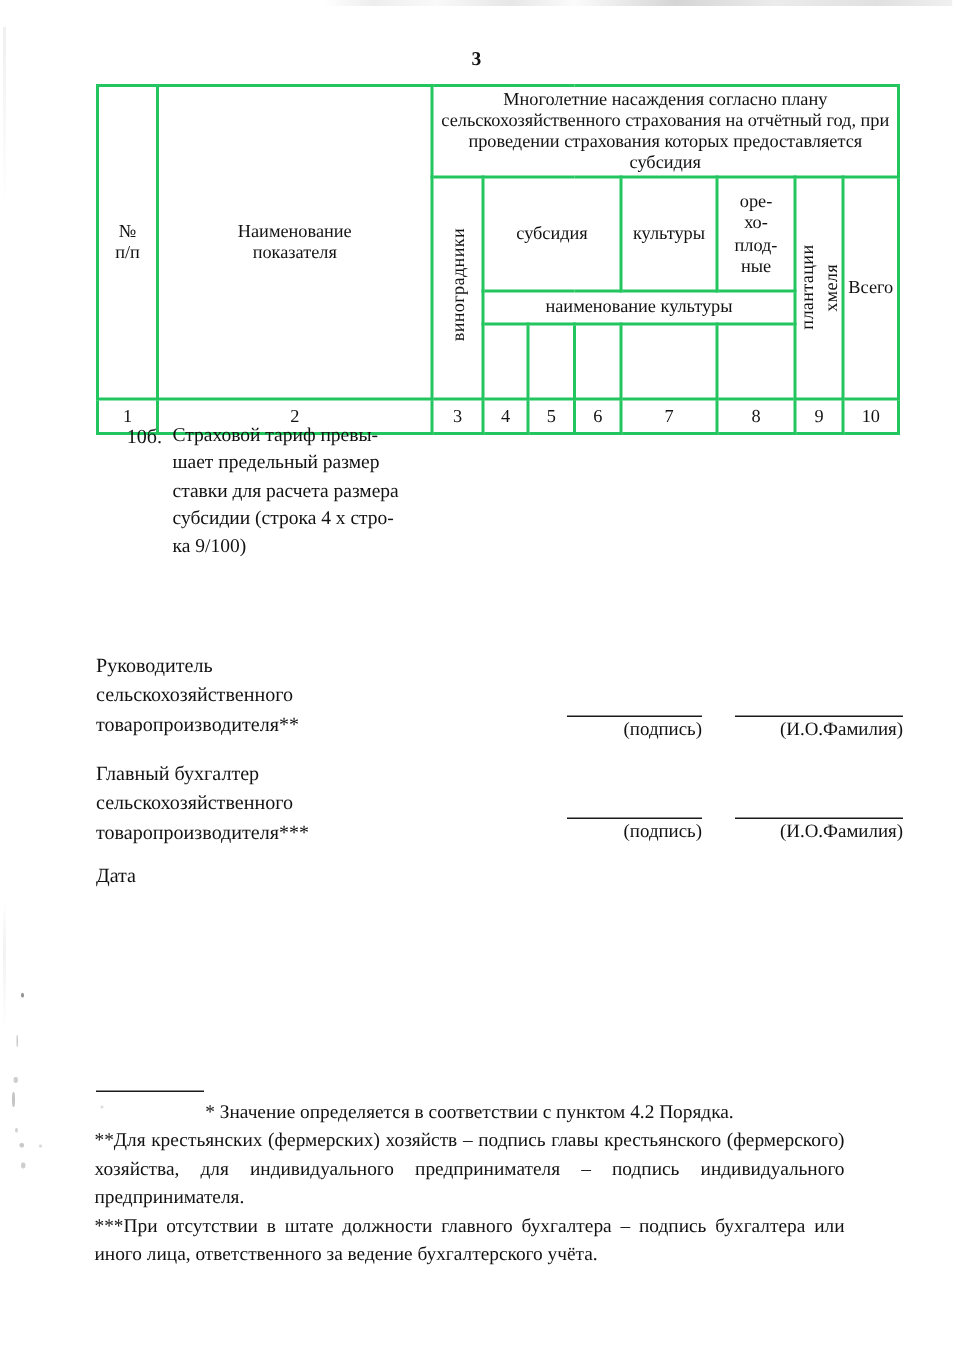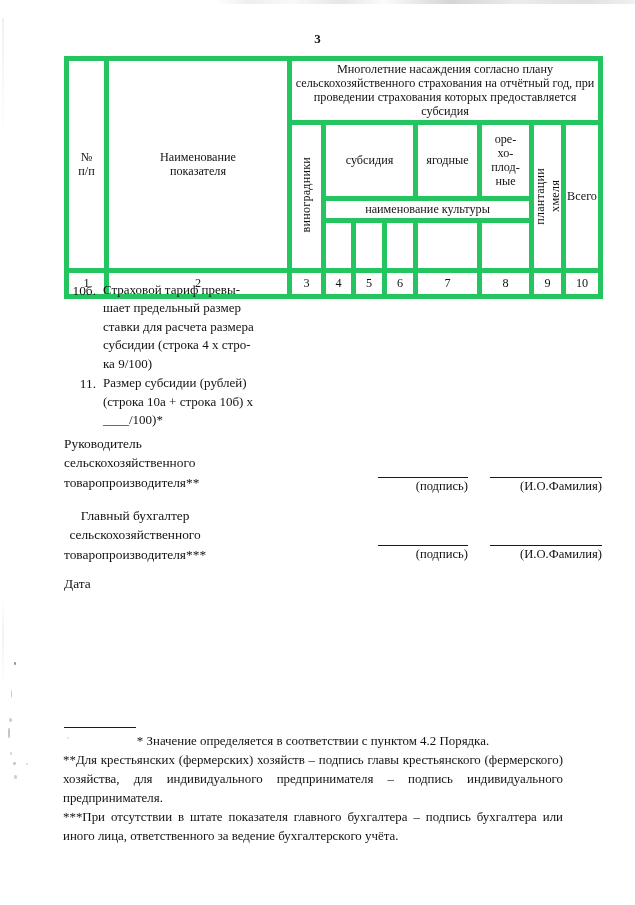--- a/index.html
+++ b/index.html
@@ -73,21 +73,21 @@
     left: 64px;
     top: 56px;
     width: 534px;
   }
   table.form {
     border-collapse: collapse;
     width: 534px;
     table-layout: fixed;
   }
   table.form td {
-    border: 5px solid #22c55e;
+    border: 2px solid #22c55e;
     font-size: 12.2px;
     line-height: 1.16;
     text-align: center;
     vertical-align: middle;
     padding: 1px 1px;
   }
   td.merged-title {
     font-size: 12.4px;
     line-height: 1.26;
     padding: 4px 5px 4px 5px;
@@ -113,21 +113,21 @@
     justify-content: center;
     height: 100%;
     gap: 1px;
   }
   td.numrow { font-size: 12.4px; height: 19px; }
   td.hyph { font-size: 12.2px; line-height: 1.14; padding: 2px 1px; }
 
   
   .items {
     position: absolute;
-    left: 52px;
+    left: 64px;
     top: 281px;
     width: 300px;
   }
   .item {
     display: flex;
     align-items: flex-start;
     margin-bottom: 1px;
   }
   .item-num {
     width: 44px;
@@ -145,21 +145,21 @@
 
   
   .sig-block {
     position: absolute;
     font-size: 13.4px;
     line-height: 1.45;
     white-space: pre-line;
     left: 64px;
   }
   #sig-head { top: 434px; }
-  #sig-acct { top: 506px; text-align: center; }
+  #sig-acct { top: 506px; }
   .sig-lines {
     position: absolute;
     display: flex;
     gap: 22px;
   }
   #sig-lines-1 { top: 477px; left: 378px; }
   #sig-lines-2 { top: 545px; left: 378px; }
   .sig-col { text-align: right; }
   .sig-rule {
     border-top: 1px solid #1a1a1a;
@@ -238,21 +238,21 @@
       <td rowspan="4" class="lbl" style="white-space:pre-line;">Наименование
 показателя</td>
       <td colspan="8" class="merged-title">Многолетние насаждения согласно плану сельскохозяйственного страхования на отчётный год, при проведении страхования которых предоставляется субсидия</td>
     </tr>
 
     <tr style="height:76px;">
       <td rowspan="3" class="vert">
         <span class="vtext">виноградники</span>
       </td>
       <td colspan="3">субсидия</td>
-      <td>ягодные</td>
+      <td>культуры</td>
       <td class="hyph" style="white-space:pre-line;">оре-
 хо-
 плод-
 ные</td>
       <td rowspan="3" class="vert">
         <div class="vpair">
           <span class="vtext">плантации</span>
           <span class="vtext">хмеля</span>
         </div>
       </td>
@@ -289,26 +289,20 @@
 
 <div class="items">
   <div class="item">
     <div class="item-num">10б.</div>
     <div class="item-body">Страховой тариф превы-
 шает предельный размер
 ставки для расчета размера
 субсидии (строка 4 х стро-
 ка 9/100)</div>
   </div>
-  <div class="item">
-    <div class="item-num">11.</div>
-    <div class="item-body">Размер субсидии (рублей)
-(строка 10а + строка 10б) х
-      ____/100)*</div>
-  </div>
 </div>
 
 <div class="sig-block" id="sig-head">Руководитель
 сельскохозяйственного
 товаропроизводителя**</div>
 
 <div class="sig-lines" id="sig-lines-1">
   <div class="sig-col">
     <div class="sig-rule w1"></div>
     <div class="sig-cap">(подпись)</div>
@@ -333,14 +327,14 @@
     <div class="sig-cap">(И.О.Фамилия)</div>
   </div>
 </div>
 
 <div class="date-label">Дата</div>
 
 <div class="foot-rule"></div>
 <div class="footnotes">
   <div class="footnote first">* Значение определяется в соответствии с пунктом 4.2 Порядка.</div>
   <div class="footnote">**Для крестьянских (фермерских) хозяйств – подпись главы крестьянского (фермерского) хозяйства, для индивидуального предпринимателя – подпись индивидуального предпринимателя.</div>
-  <div class="footnote">***При отсутствии в штате показателя главного бухгалтера – подпись бухгалтера или иного лица, ответственного за ведение бухгалтерского учёта.</div>
+  <div class="footnote">***При отсутствии в штате должности главного бухгалтера – подпись бухгалтера или иного лица, ответственного за ведение бухгалтерского учёта.</div>
 </div>
 
 </body></html>

